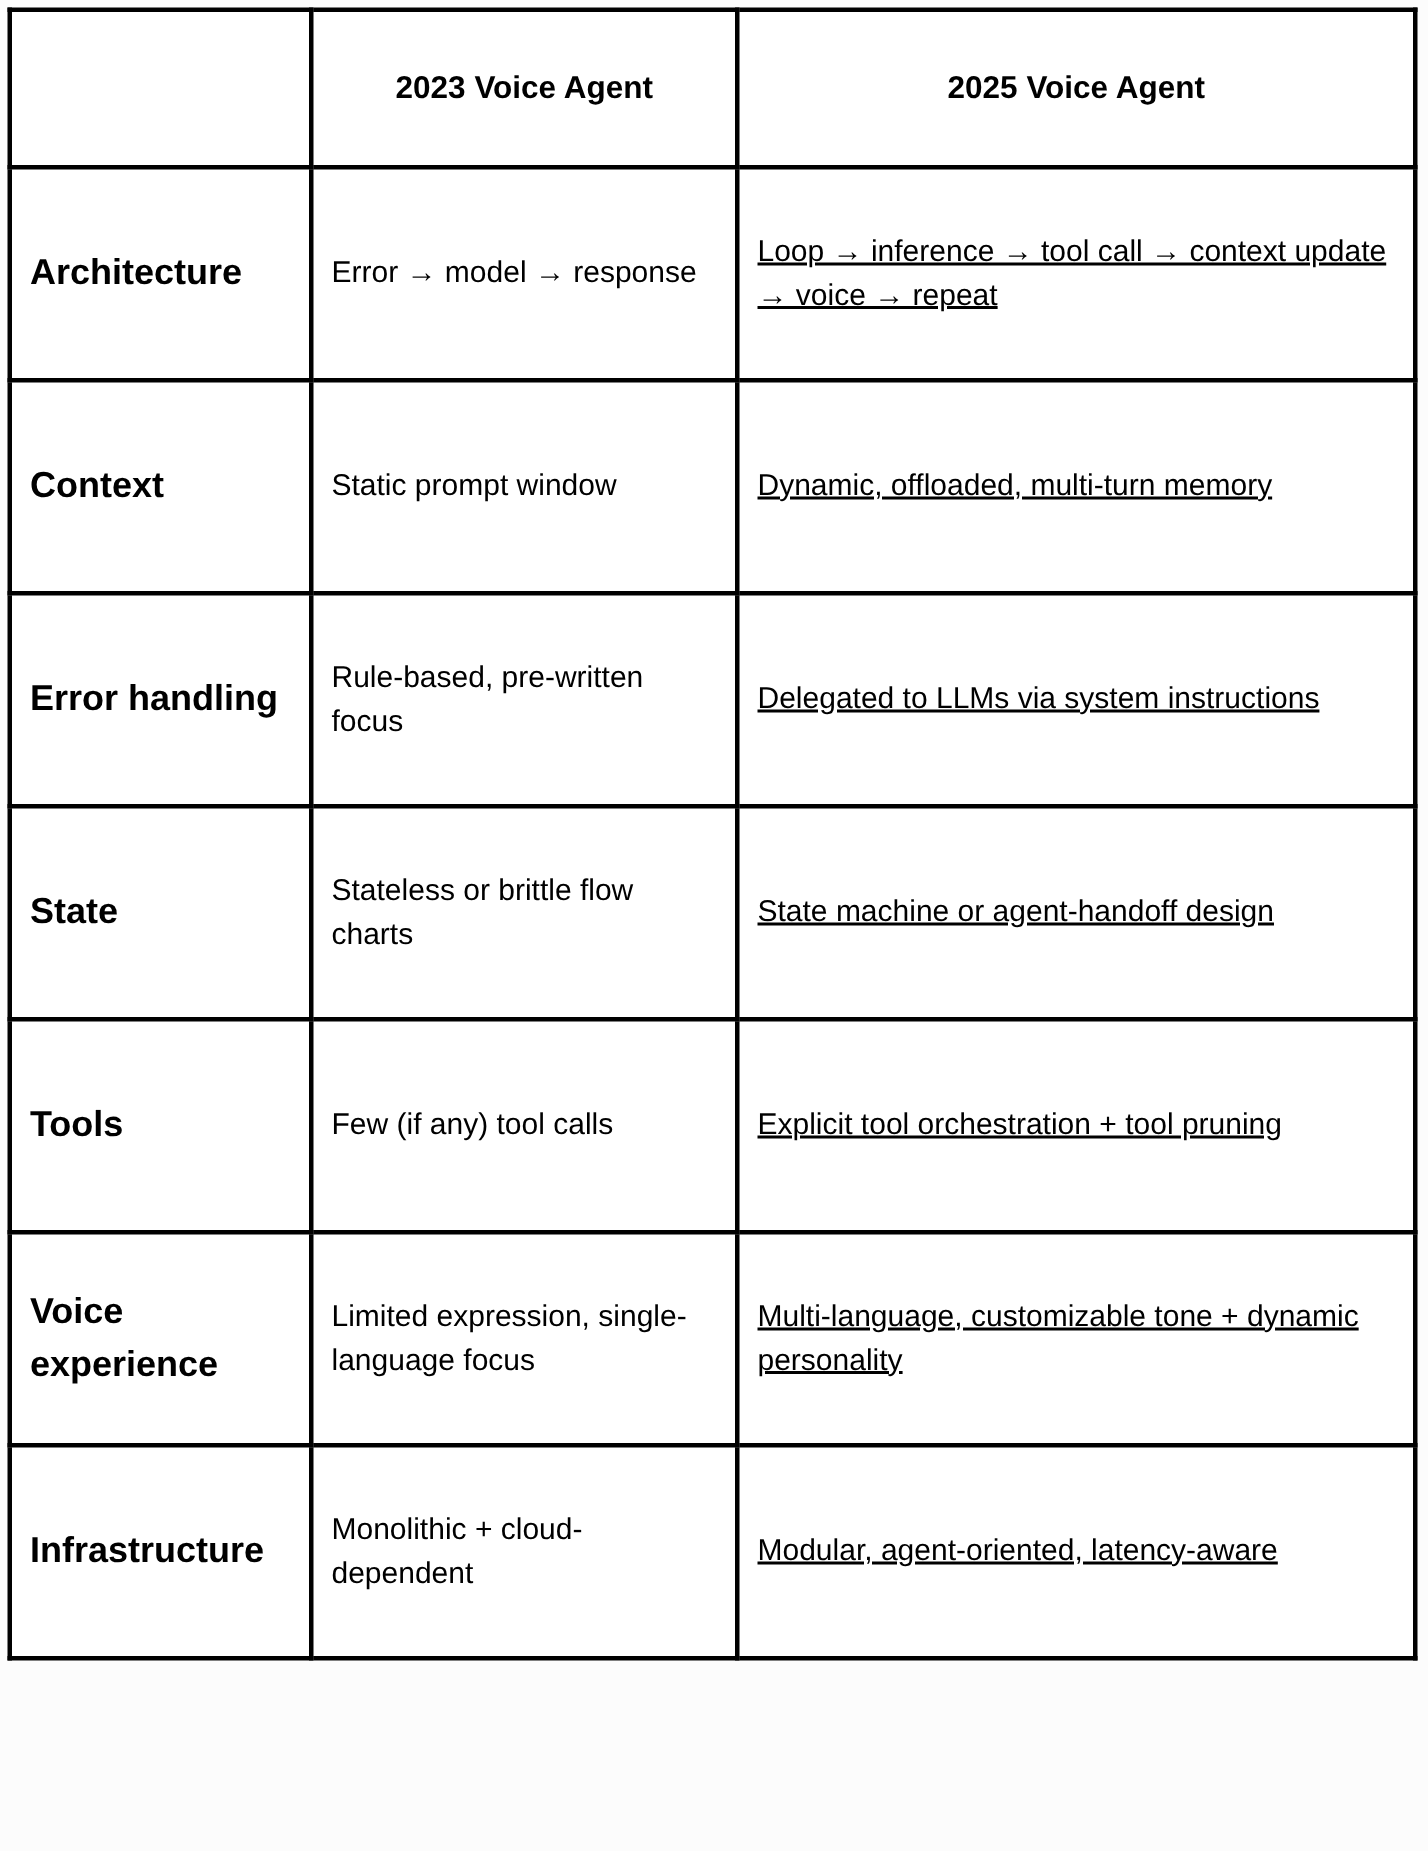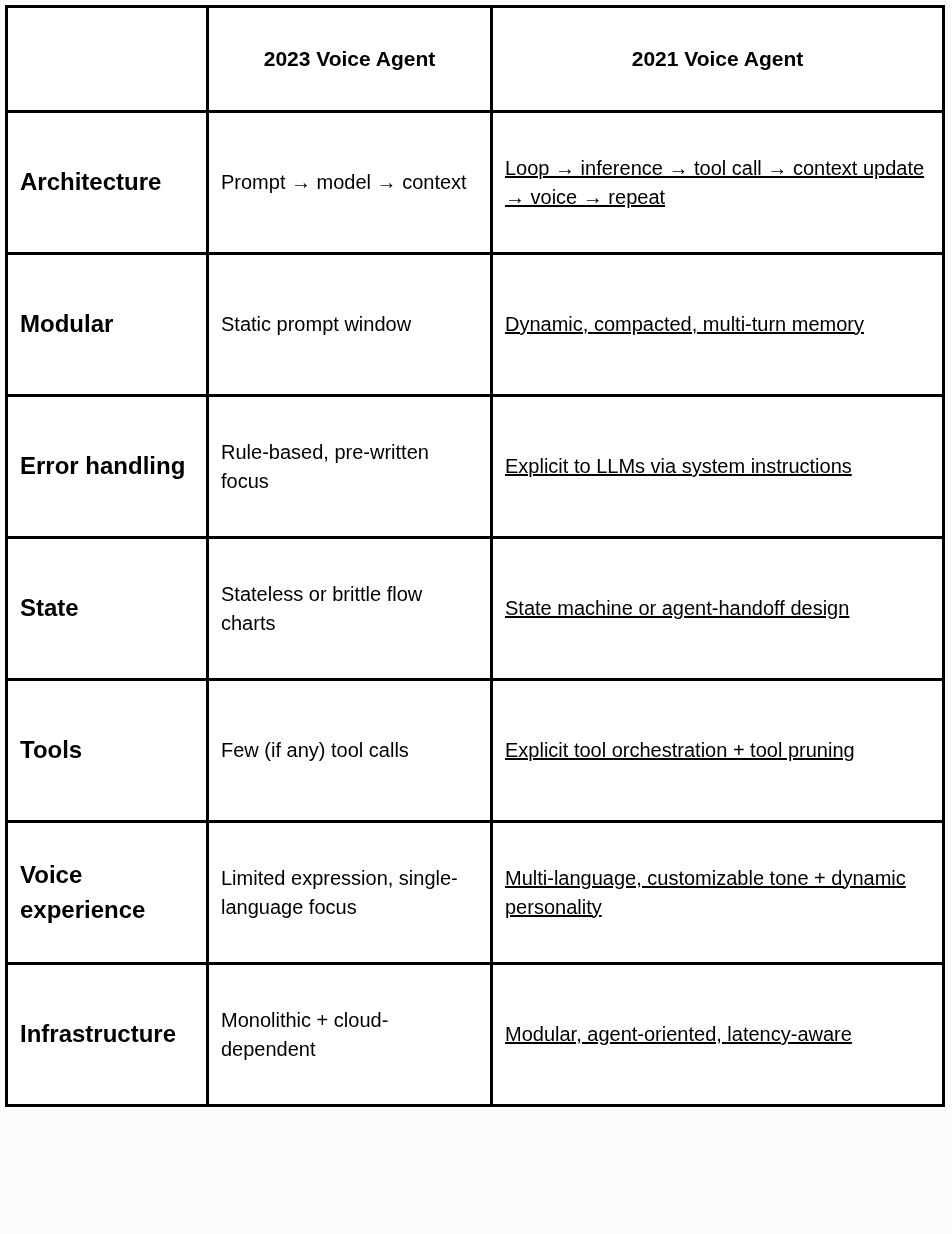--- a/index.html
+++ b/index.html
@@ -104,59 +104,59 @@
       </colgroup>
       <thead>
         <tr class="head-row">
           <th class="head-cell-empty">
             <div class="head-text"></div>
           </th>
           <th>
             <div class="head-text">2023 Voice Agent</div>
           </th>
           <th>
-            <div class="head-text">2021 Voice Agent</div>
+            <div class="head-text">2025 Voice Agent</div>
           </th>
         </tr>
       </thead>
       <tbody>
 
         <tr class="body-row">
           <td>
             <div class="row-label">Architecture</div>
           </td>
           <td>
-            <div class="cell-text">Prompt → model → context</div>
+            <div class="cell-text">Error → model → response</div>
           </td>
           <td class="cell-2025">
             <div class="cell-text">Loop → inference → tool call → context update → voice → repeat</div>
           </td>
         </tr>
 
         <tr class="body-row">
           <td>
-            <div class="row-label">Modular</div>
+            <div class="row-label">Context</div>
           </td>
           <td>
             <div class="cell-text">Static prompt window</div>
           </td>
           <td class="cell-2025">
-            <div class="cell-text">Dynamic, compacted, multi-turn memory</div>
+            <div class="cell-text">Dynamic, offloaded, multi-turn memory</div>
           </td>
         </tr>
 
         <tr class="body-row">
           <td>
             <div class="row-label">Error handling</div>
           </td>
           <td>
             <div class="cell-text">Rule-based, pre-written focus</div>
           </td>
           <td class="cell-2025">
-            <div class="cell-text">Explicit to LLMs via system instructions</div>
+            <div class="cell-text">Delegated to LLMs via system instructions</div>
           </td>
         </tr>
 
         <tr class="body-row">
           <td>
             <div class="row-label">State</div>
           </td>
           <td>
             <div class="cell-text">Stateless or brittle flow charts</div>
           </td>

